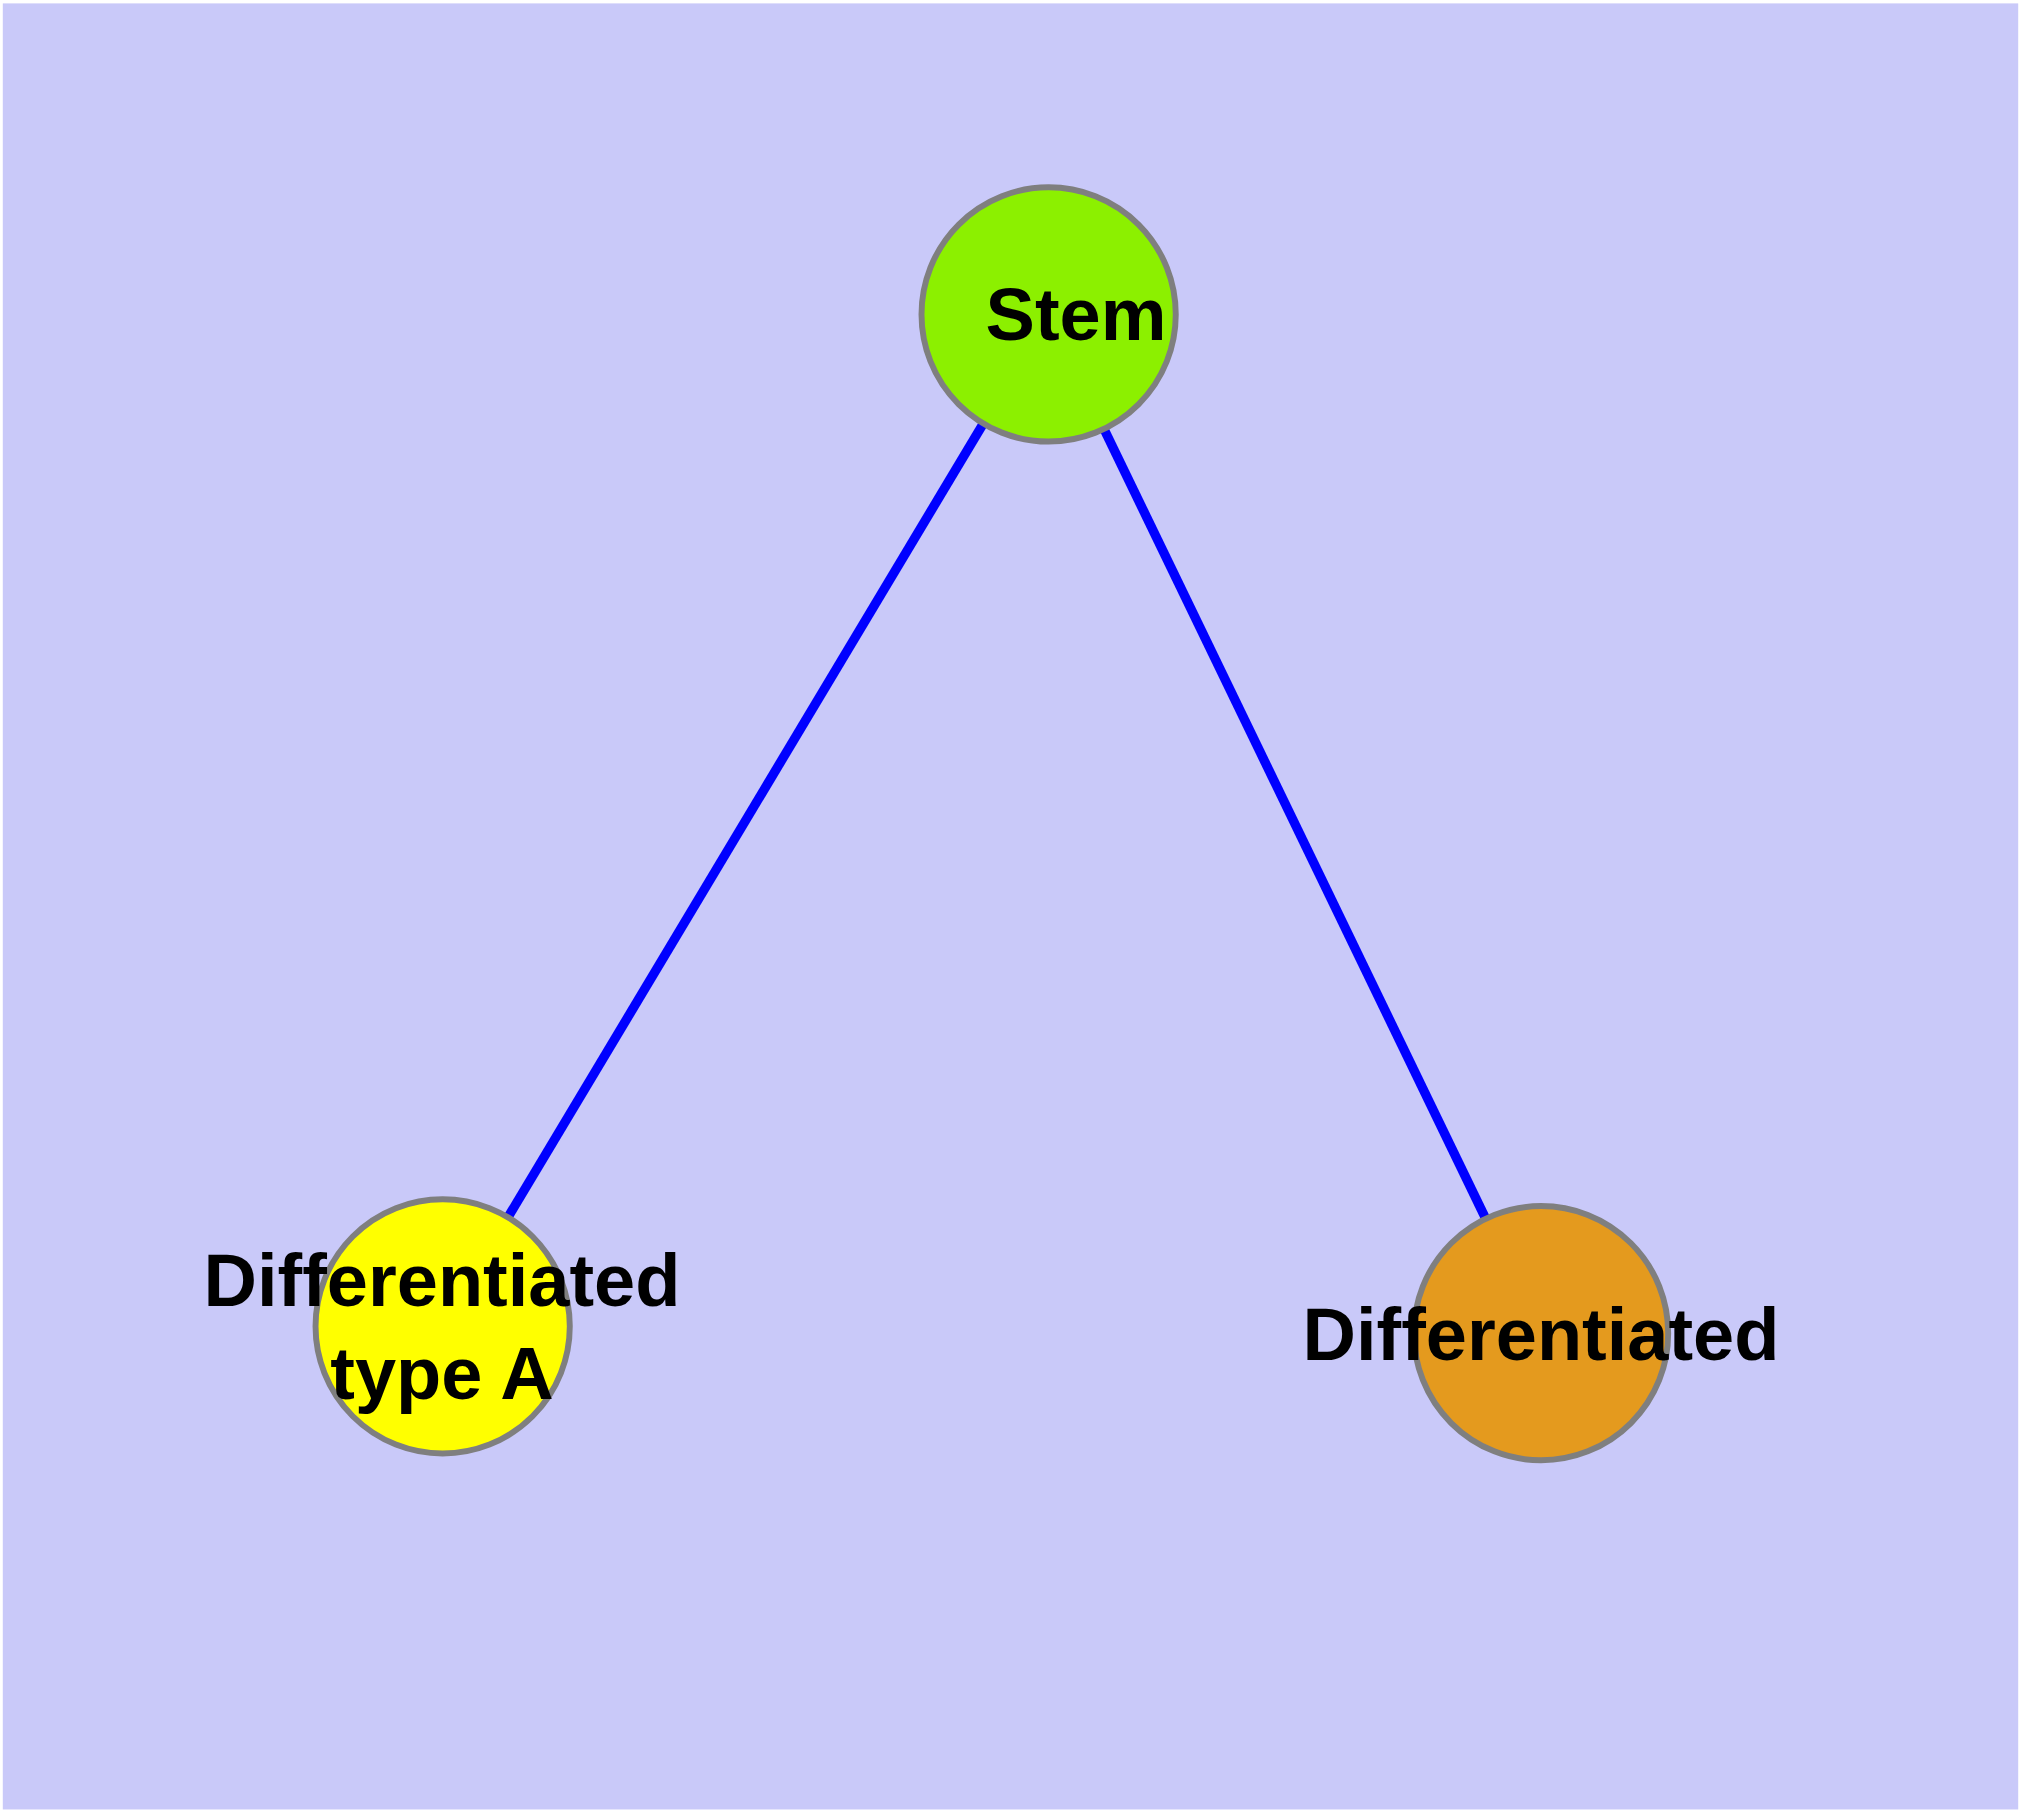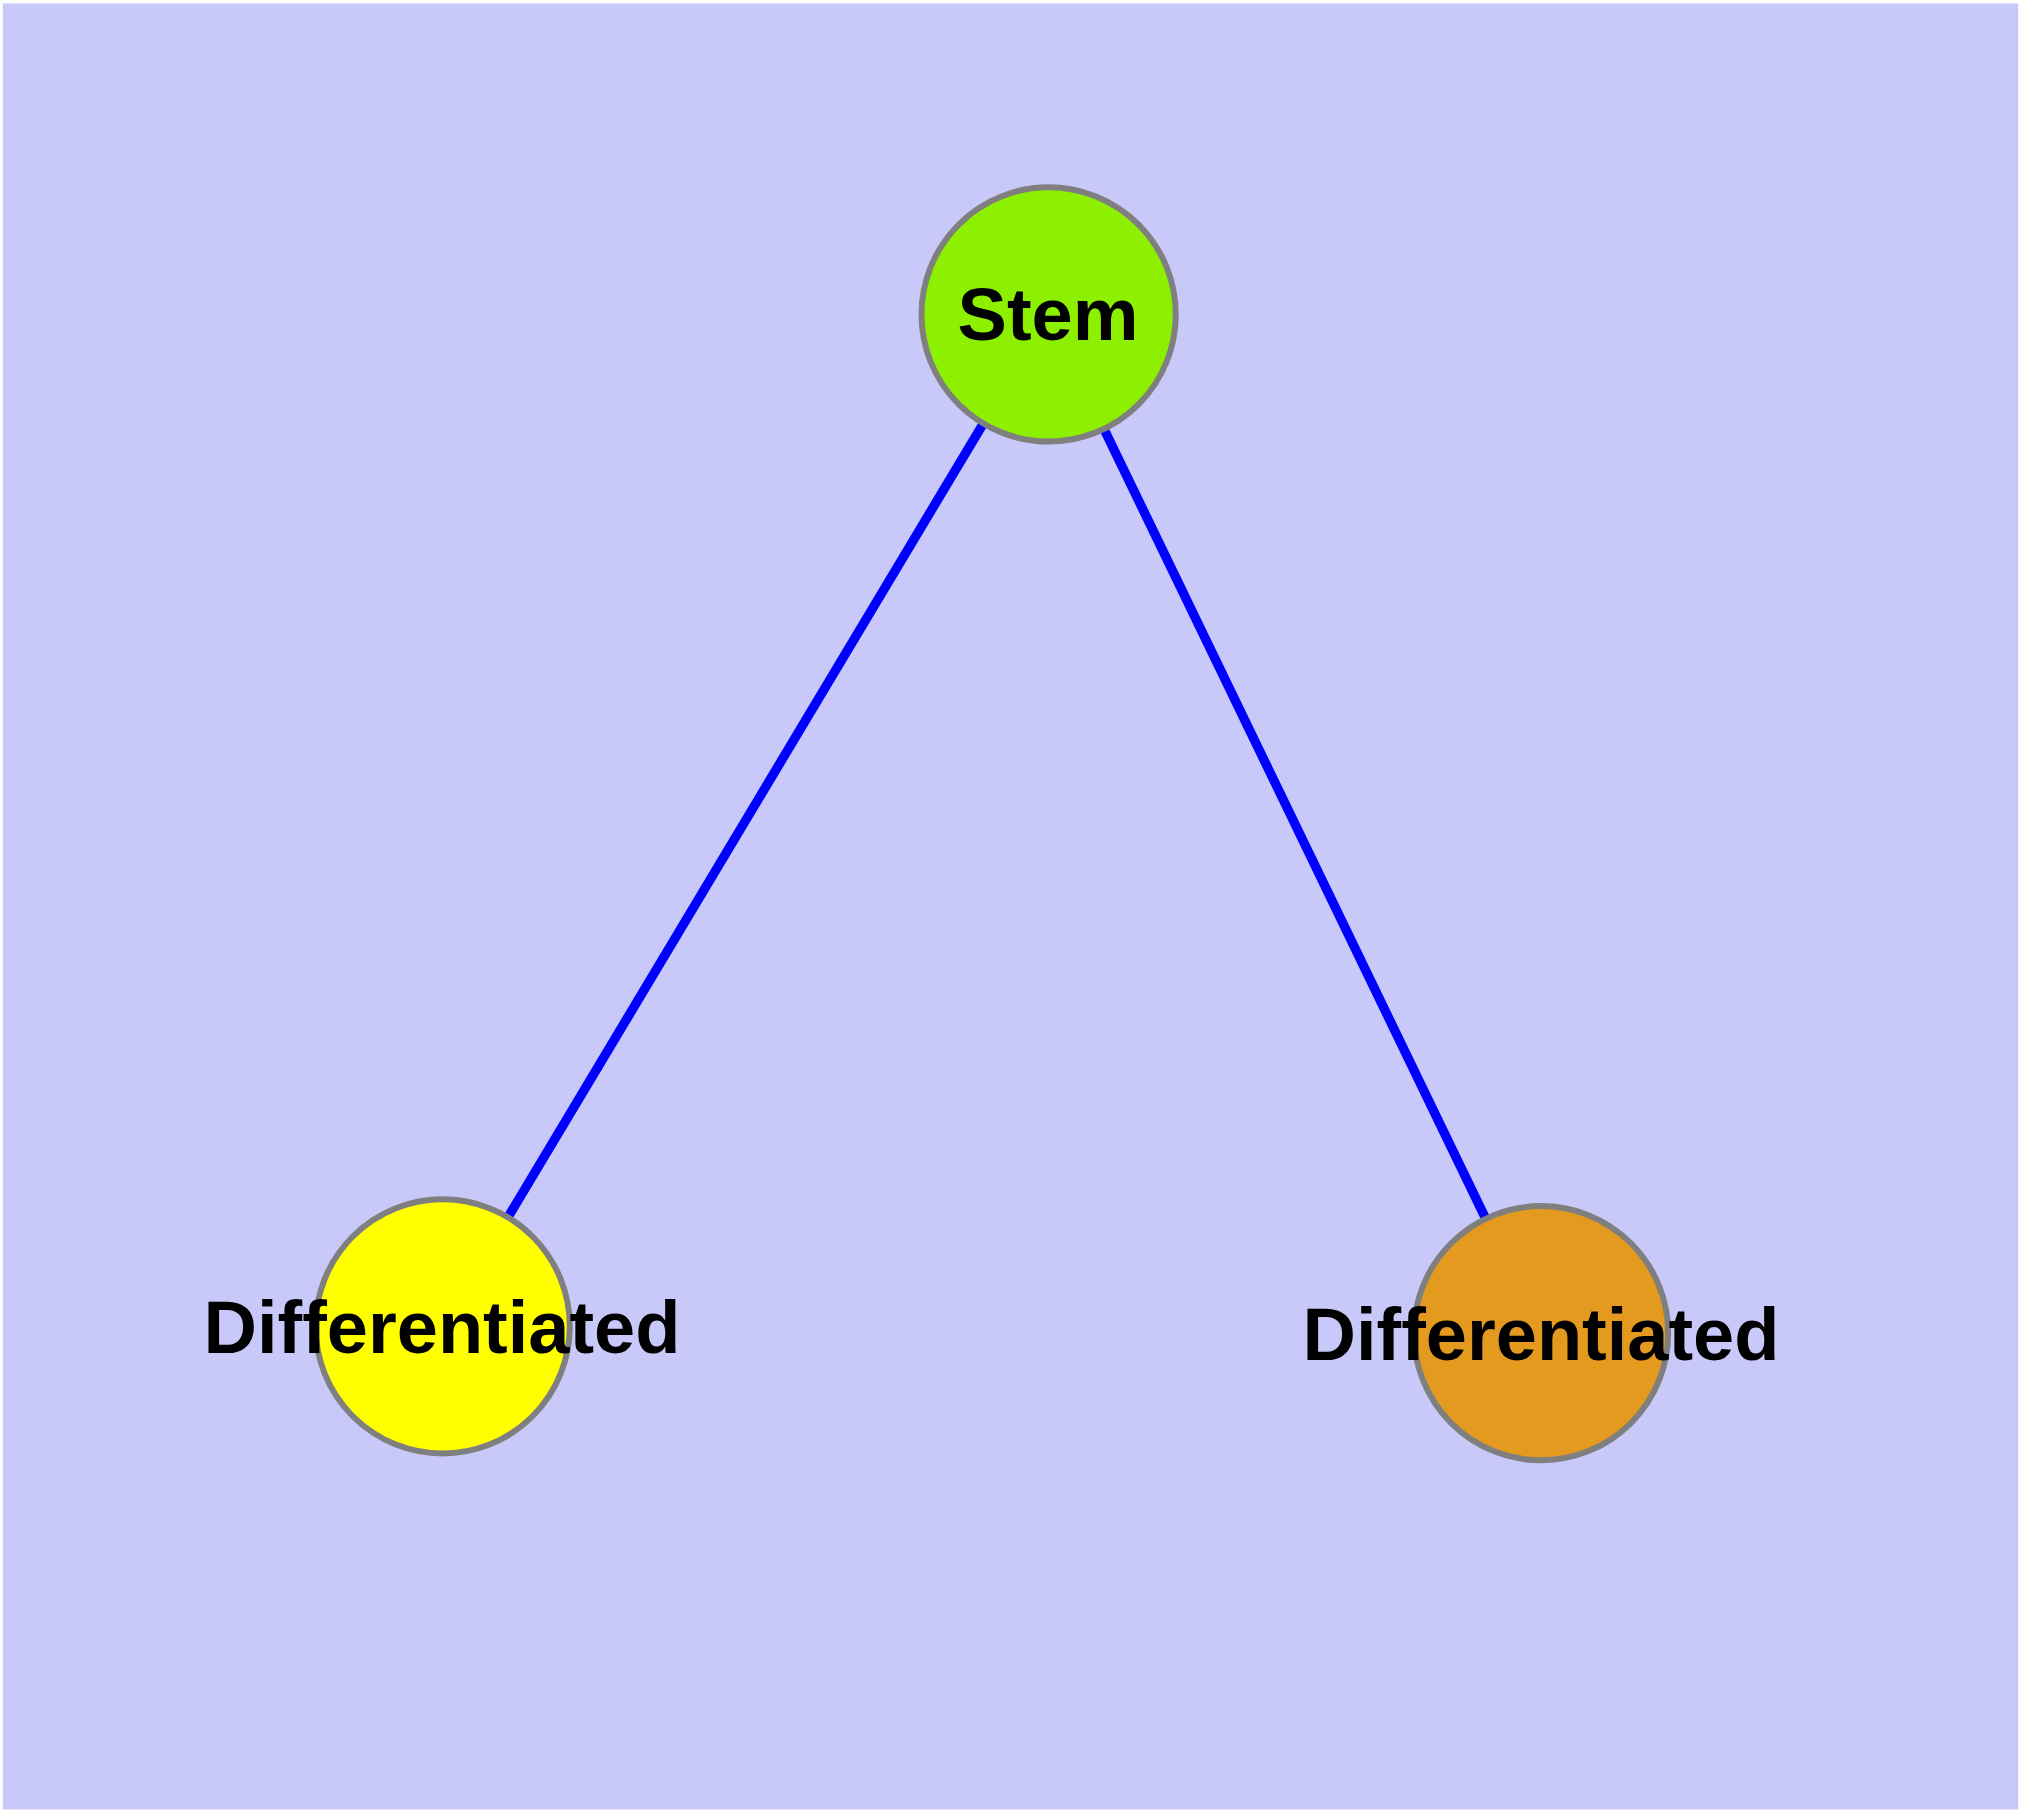--- a/index.html
+++ b/index.html
@@ -42,26 +42,27 @@
     <rect x="3" y="4" width="2378" height="2131" fill="#C9C9F9"></rect>
 
     <line class="edge" x1="1237" y1="371" x2="522" y2="1565" stroke="#0000FF"></line>
     <line class="edge" x1="1237" y1="371" x2="1818" y2="1573" stroke="#0000FF"></line>
 
     <circle class="node-circle" cx="1237" cy="371" r="150" fill="#8CF000" stroke="#7F7F7F"></circle>
     <circle class="node-circle" cx="522" cy="1565" r="150" fill="#FFFF00" stroke="#7F7F7F"></circle>
     <circle class="node-circle" cx="1818" cy="1573" r="150" fill="#E49A1E" stroke="#7F7F7F"></circle>
   </svg>
 
-  <div class="node-label" style="left:1048px; top:314px;">
+  <div class="node-label" style="left:1076px; top:314px;">
     <span class="label-line">Stem</span>
   </div>
 
   <div class="node-label" style="left:442px; top:1327px;">
     <span class="label-line">Differentiated</span>
+    <span class="label-line">type A</span>
   </div>
 
   <div class="node-label" style="left:1541px; top:1334px;">
     <span class="label-line">Differentiated</span>
   </div>
 
 </div>
 
 
 </body></html>

